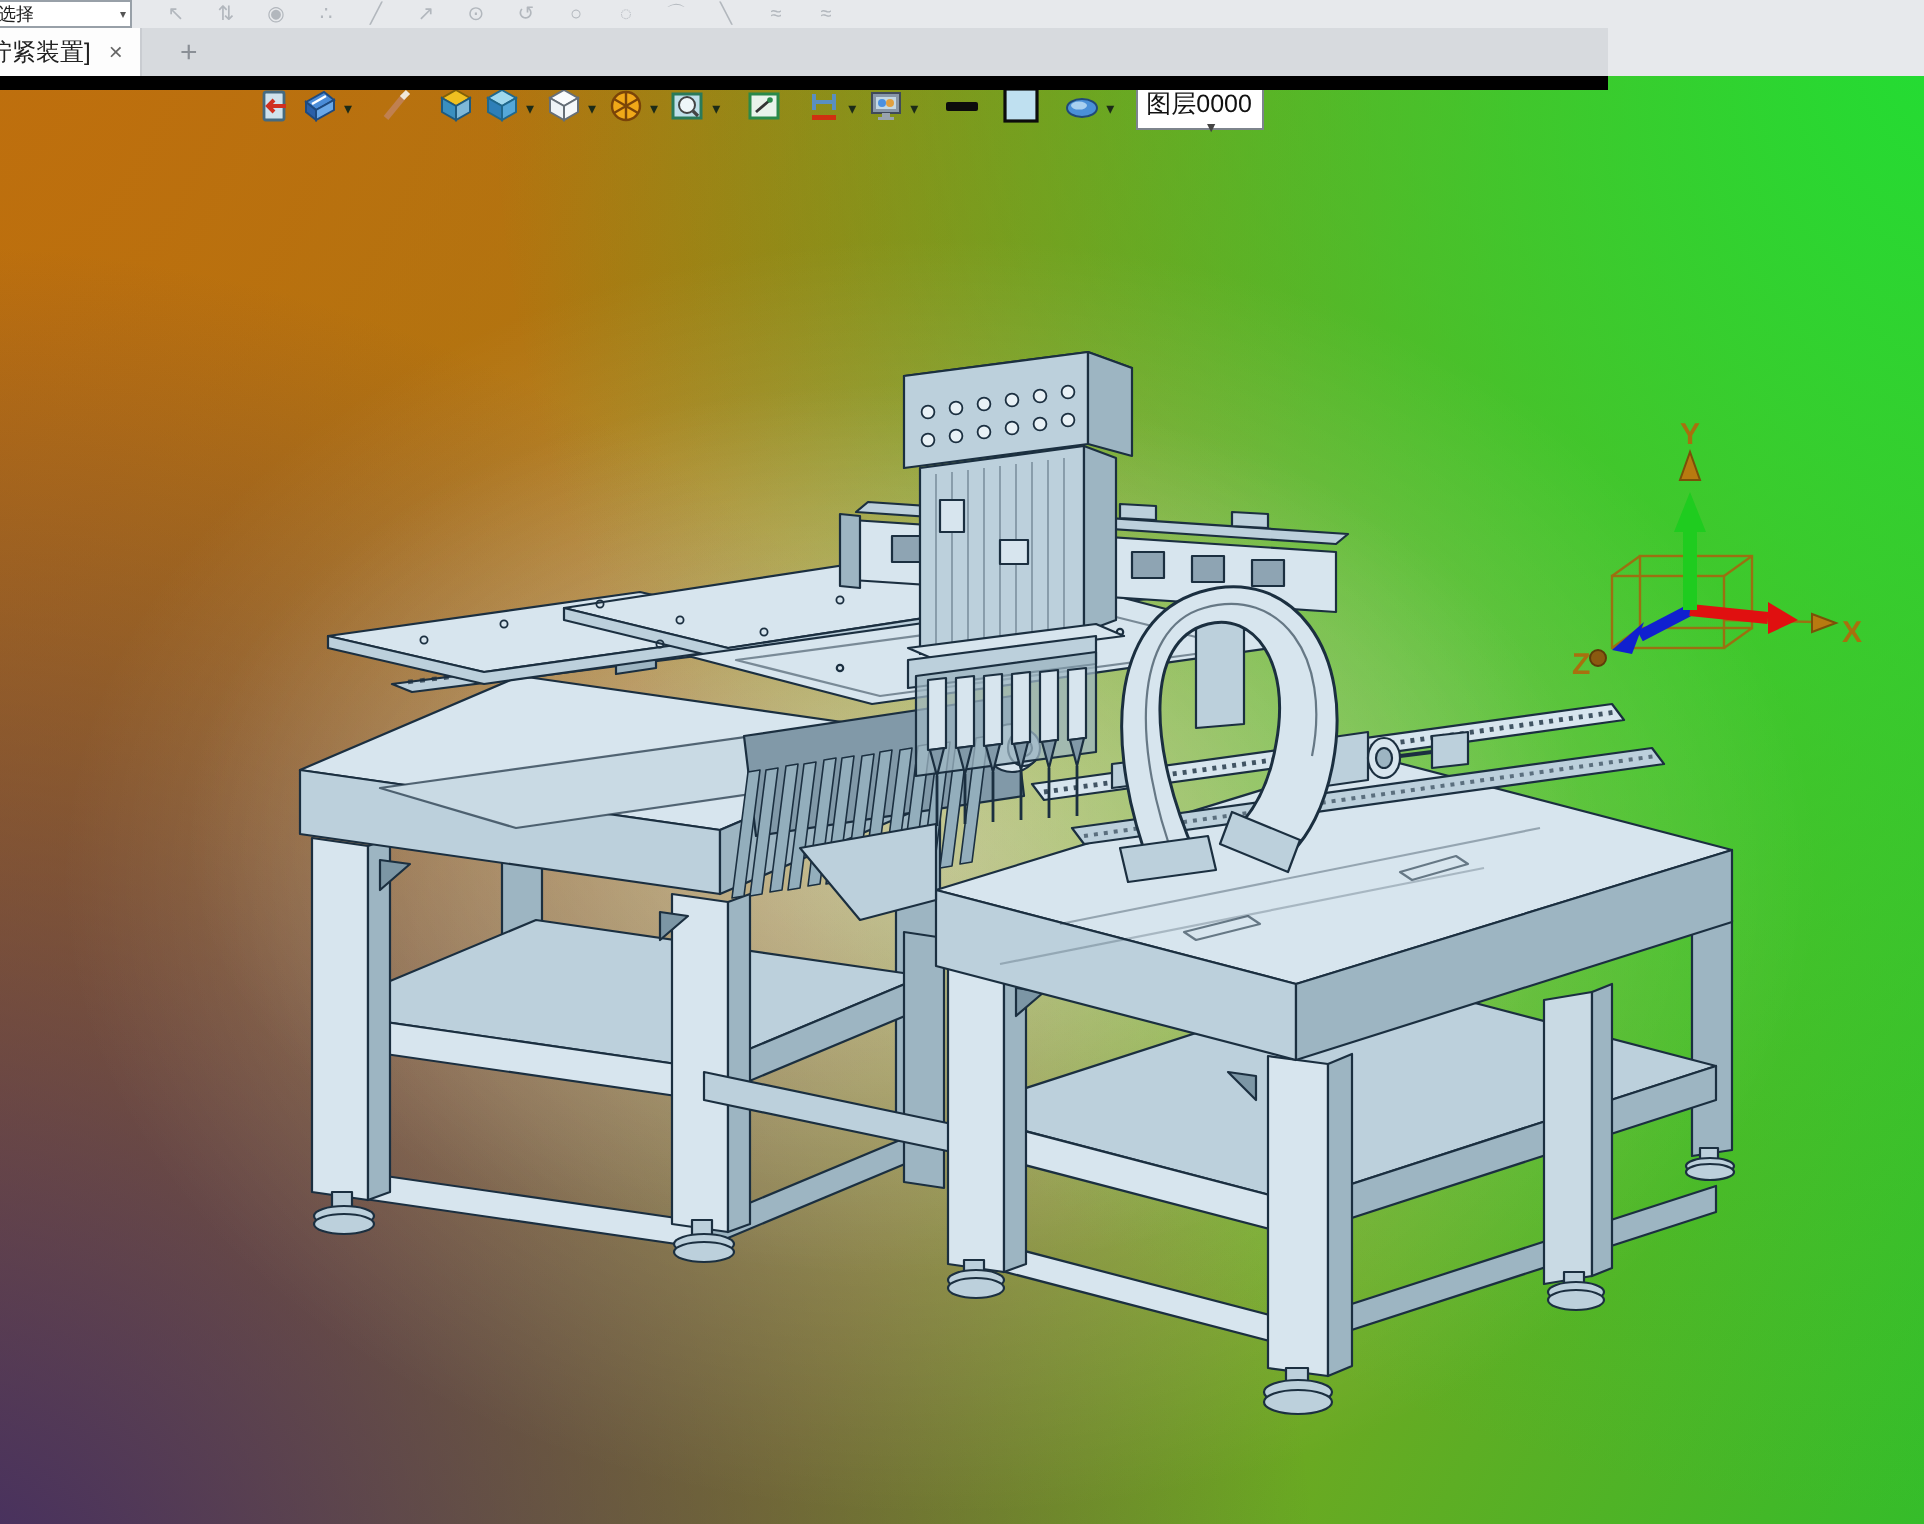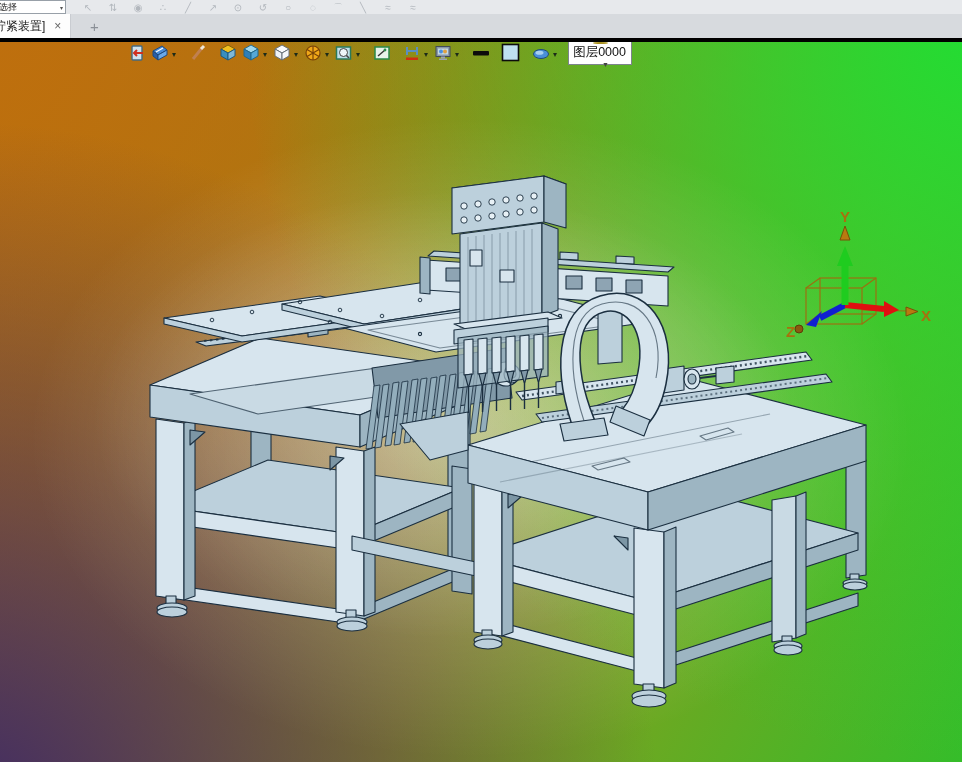--- a/index.html
+++ b/index.html
@@ -17,23 +17,23 @@
   .selcombo{
     margin-left:-4px;width:64px;height:12px;background:#fff;
     border:1px solid #98a0a8;display:flex;align-items:center;
     font-size:9px;color:#222;padding:0 2px;justify-content:space-between;
   }
   .selcombo .caret{font-size:6px;color:#555;}
   .gicons{display:flex;gap:13px;margin-left:16px;color:#b2b7bd;font-size:10px;line-height:11px;}
   .gicons span{display:inline-block;width:12px;text-align:center;cursor:default;}
   
   .tabbar{
-    position:absolute;top:14px;left:0;width:962px;height:24px;
+    position:absolute;top:14px;left:0;width:804px;height:24px;
     background:#d7dade;display:flex;align-items:stretch;z-index:30;
-    border-bottom:4px solid #000000;
+    border-bottom:7px solid #000000;
   }
   .tab{
     margin-left:-8px;background:#fdfdfd;display:flex;align-items:center;
     padding:0 9px 0 2px;font-size:12px;color:#222;border-right:1px solid #c9ccd1;
   }
   .tab .close{margin-left:9px;color:#666;font-size:12px;cursor:pointer;}
   .newtab{
     align-self:center;margin-left:14px;color:#8a8f96;font-size:15px;
     width:18px;text-align:center;cursor:pointer;line-height:15px;
   }

